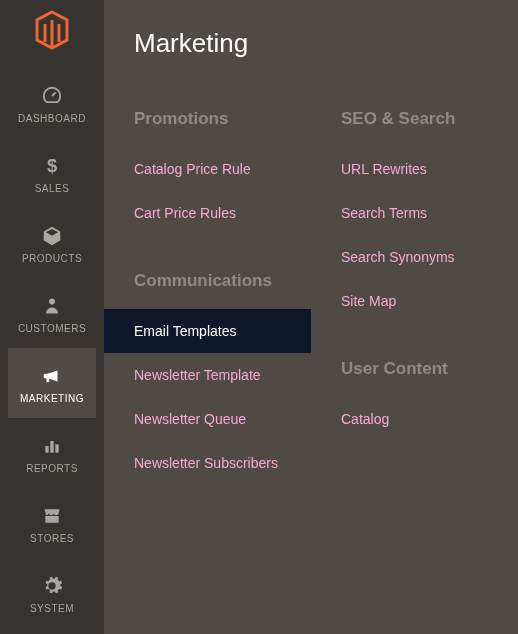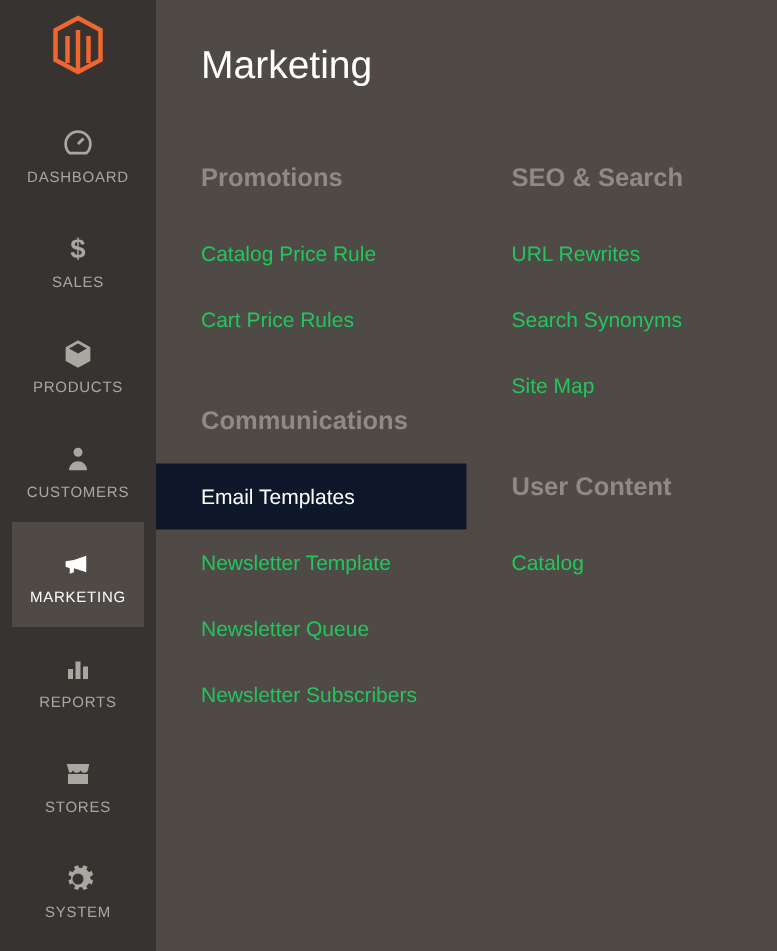--- a/index.html
+++ b/index.html
@@ -8,21 +8,21 @@
 .logo{width:40px;height:40px;margin-bottom:18px;display:flex;align-items:center;justify-content:center}
 .nav-item{width:88px;height:70px;display:flex;flex-direction:column;align-items:center;justify-content:center;cursor:pointer;color:#aaa6a0}
 .nav-item .icon{height:26px;display:flex;align-items:center;justify-content:center;margin-bottom:4px}
 .nav-item .label{font-size:10px;letter-spacing:0.5px;text-align:center}
 .nav-item.active{color:#fff;background:#4f4a46}
 .panel{flex:1;background:#4f4a46;padding:28px 0 0 0;display:flex;flex-direction:column}
 .panel-title{color:#fff;font-size:26px;font-weight:400;padding:0 0 40px 30px}
 .columns{display:flex;flex:1}
 .col{flex:1;display:flex;flex-direction:column}
 .section-header{color:#8f8a85;font-size:17px;font-weight:600;padding:10px 0 18px 30px}
-.menu-item{color:#22c55e;font-size:14px;padding:14px 0 14px 30px;cursor:pointer}
+.menu-item{color:#f9a8d4;font-size:14px;padding:14px 0 14px 30px;cursor:pointer}
 .menu-item.hover{background:#0f172a;color:#fff}
 .spacer{height:26px}
 </style>
 </head>
 <body>
 
 <div class="sidebar">
   <div class="logo">
     <svg width="36" height="40" viewBox="0 0 36 40">
         <g fill="none" stroke="#ef672f" stroke-width="3">
@@ -112,20 +112,21 @@
       <div class="spacer"></div>
       <div class="section-header">Communications</div>
       <div class="menu-item hover">Email Templates</div>
       <div class="menu-item">Newsletter Template</div>
       <div class="menu-item">Newsletter Queue</div>
       <div class="menu-item">Newsletter Subscribers</div>
     </div>
     <div class="col">
       <div class="section-header">SEO &amp; Search</div>
       <div class="menu-item">URL Rewrites</div>
+      <div class="menu-item">Search Terms</div>
       <div class="menu-item">Search Synonyms</div>
       <div class="menu-item">Site Map</div>
       <div class="spacer"></div>
       <div class="section-header">User Content</div>
       <div class="menu-item">Catalog</div>
     </div>
   </div>
 </div>
 
 </body></html>

